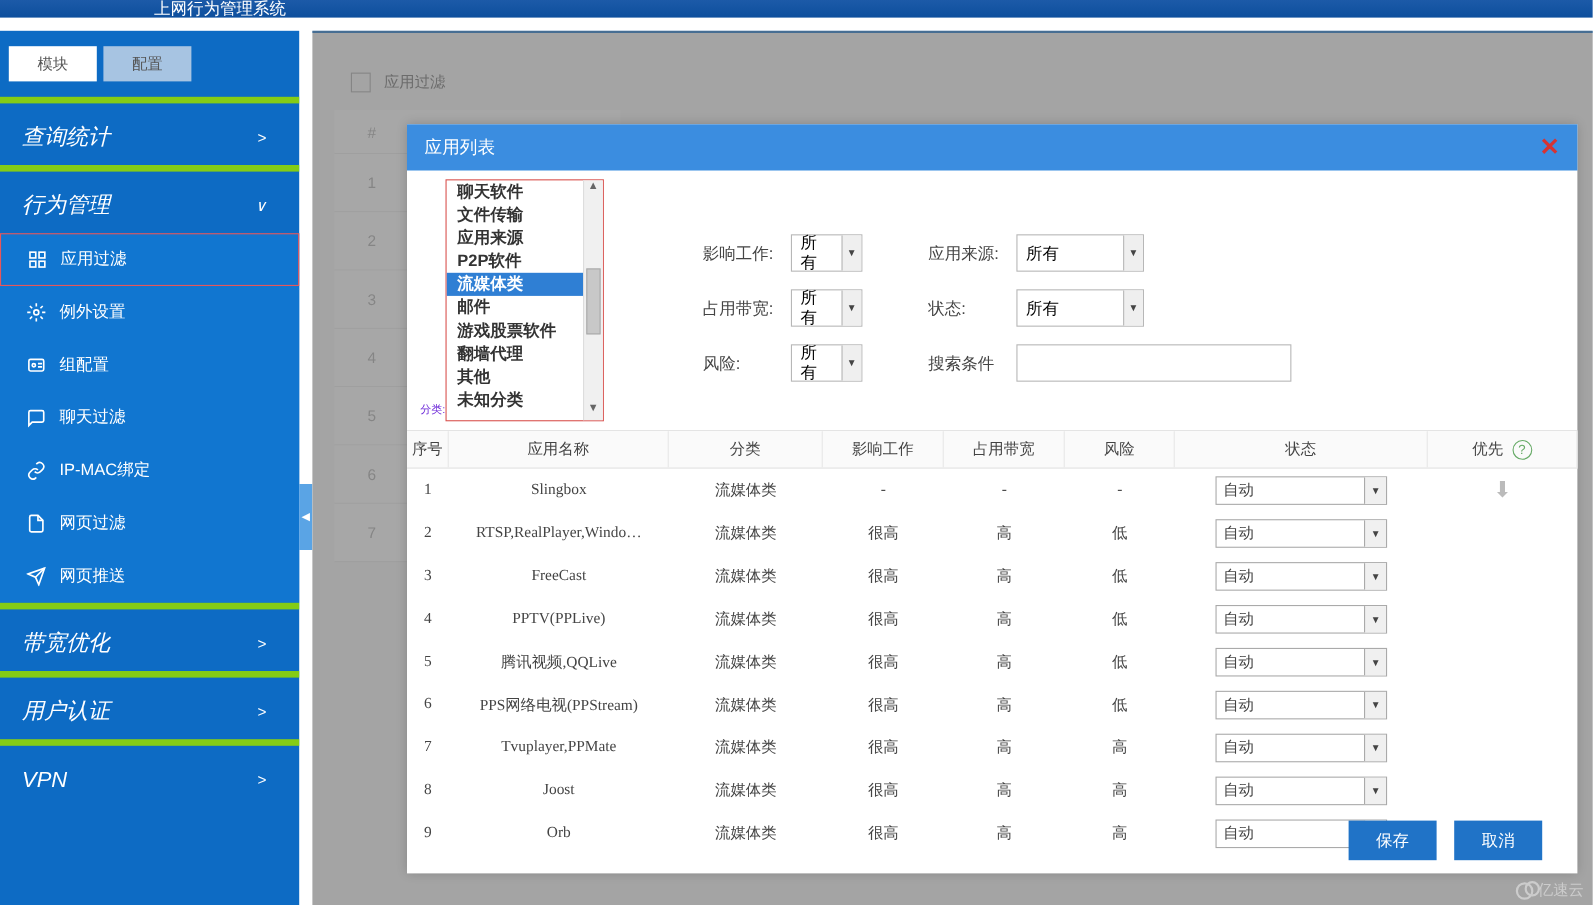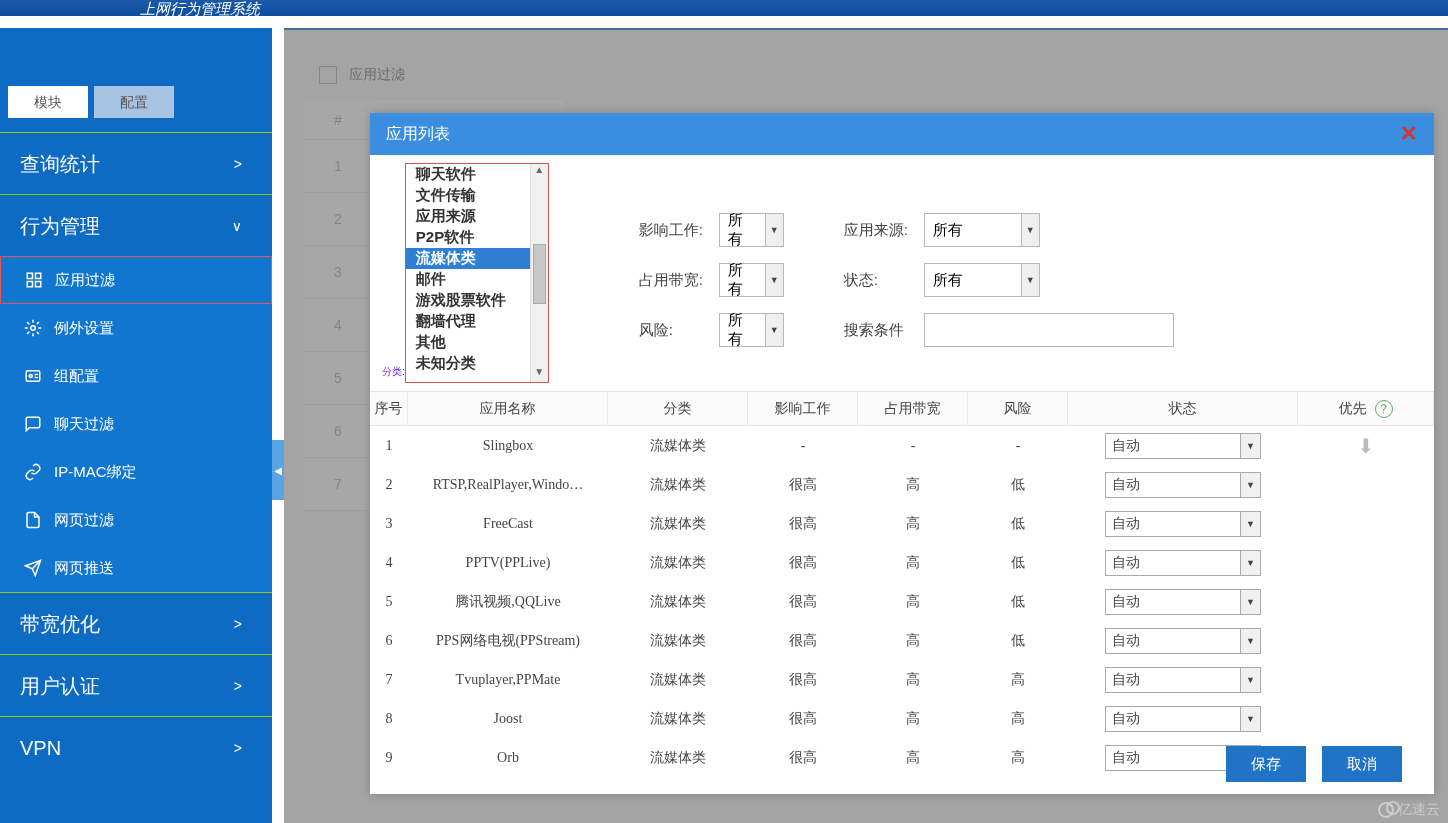--- a/index.html
+++ b/index.html
@@ -1,22 +1,22 @@
 <!DOCTYPE html>
 <html><head>
 <meta charset="utf-8">
 <style>
 * { margin: 0; padding: 0; box-sizing: border-box; }
 body { font-family: "Microsoft YaHei", Arial, sans-serif; font-size: 14px; background: #fff; overflow: hidden; width: 1448px; height: 823px; position: relative; }
-.header { background: linear-gradient(#1c5aa8, #0d4f9d); height: 16px; color: #fff; padding-left: 140px; font-size: 15px; line-height: 18px; font-style: italic; }
+.header { background: linear-gradient(#1c5aa8, #0d4f9d); height: 16px; color: #fff; padding-left: 140px; font-size: 15px; line-height: 18px; }
 .sidebar { position: absolute; left: 0; top: 28px; width: 272px; height: 795px; background: #0d6bc4; }
-.tabs { height: 60px; padding: 14px 8px; margin-top: 44px; }
+.tabs { height: 60px; padding: 14px 8px; }
 .tab { display: inline-block; width: 80px; height: 32px; line-height: 32px; text-align: center; cursor: pointer; color: #555; background: #a7c4e2; margin-right: 2px; }
 .tab.active { background: #fff; }
-.menu-head { height: 62px; line-height: 62px; padding: 0 20px; color: #fff; font-size: 20px; border-top: 1px solid #84cc16; cursor: pointer; position: relative; }
+.menu-head { height: 62px; line-height: 62px; padding: 0 20px; color: #fff; font-size: 20px; border-top: 6px solid #84cc16; cursor: pointer; position: relative; font-style: italic; }
 .menu-head .caret { position: absolute; right: 30px; color: #fff; font-size: 14px; }
 .menu-items { background: #1176d0; }
 .menu-item { height: 48px; line-height: 48px; color: #fff; padding-left: 22px; font-size: 15px; cursor: pointer; display: flex; align-items: center; }
 .menu-item.selected { border: 1px solid #e7575a; }
 .menu-item .icon { width: 22px; height: 22px; margin-right: 10px; display:inline-flex; align-items:center; justify-content:center; }
 .collapser { position: absolute; left: 272px; top: 440px; width: 12px; height: 60px; background: #5aa4e5; cursor: pointer; display:flex; align-items:center; justify-content:center; color:#fff; font-size:10px; }
 .main { position: absolute; left: 284px; top: 28px; right: 0; bottom: 0; background: #f8f8f8; border-top: 2px solid #3f8dd6; }
 .overlay { position: absolute; left: 284px; top: 28px; right: 0; bottom: 0; background: rgba(80,80,80,0.5); }
 .bg-table { padding: 20px; }
 .bg-row { height: 53px; width: 260px; background: #fff; border-bottom:1px solid #eee; display:flex; align-items:center; padding-left:30px; color:#bbb; }

